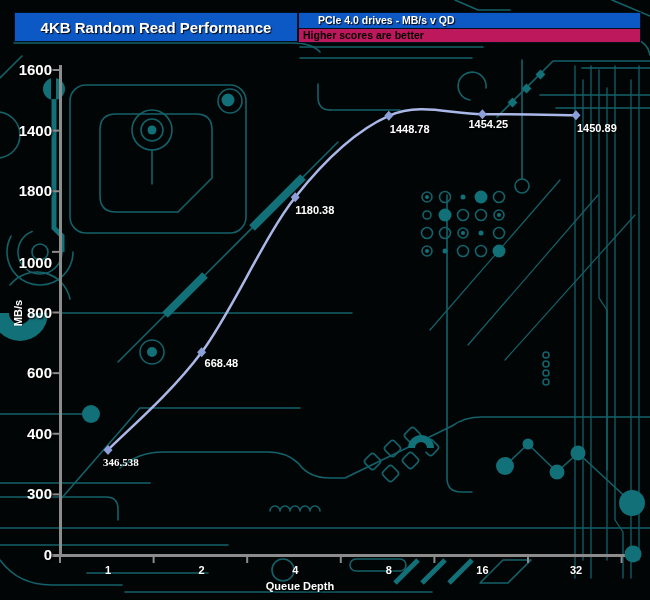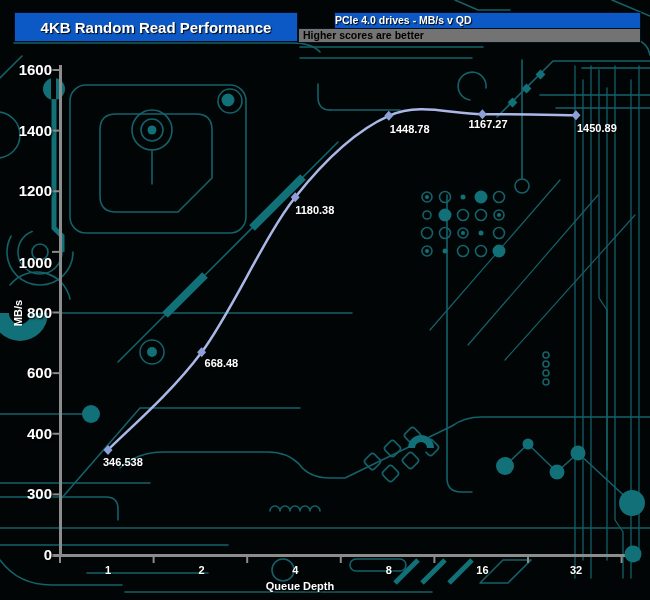--- a/index.html
+++ b/index.html
@@ -13,26 +13,25 @@
   .hdr-title{
     position:absolute;left:14px;top:12px;width:282px;height:28px;
     background:#0c59c5;border:1px solid #02101f;
     display:flex;align-items:center;justify-content:center;
     color:#fff;font-weight:bold;font-size:15px;
     text-shadow:1px 1px 1px #000;
   }
   .hdr-right{position:absolute;left:298px;top:12px;width:343px;}
   .hdr-right .row1{
     height:15px;background:#0c59c5;border:1px solid #02101f;border-bottom:none;
-    color:#fff;font-weight:bold;font-size:10.5px;line-height:15px;padding-left:0;
+    color:#fff;font-weight:bold;font-size:10.5px;line-height:15px;padding-left:19px;
     text-shadow:1px 1px 1px #000;
-    margin-left:36px;
   }
   .hdr-right .row2{
-    height:13px;background:#737373;border:1px solid #02101f;
+    height:13px;background:#be185d;border:1px solid #02101f;
     color:#000;font-weight:bold;font-size:10.5px;line-height:13px;padding-left:4px;
   }
   
   .ytick{
     position:absolute;width:38px;text-align:right;
     color:#fff;font-weight:bold;font-size:15px;line-height:14px;
     text-shadow:1px 1px 2px #000;
   }
   .xtick{
     position:absolute;width:40px;text-align:center;
@@ -241,34 +240,34 @@
   <div class="y-axis-title">MB/s</div>
   <div class="x-axis-title">Queue Depth</div>
 
   <div id="y-tick-labels">
       <span class="ytick" style="left: 14px; top: 548px;">0</span>
       <span class="ytick" style="left: 14px; top: 487.375px;">300</span>
       <span class="ytick" style="left: 14px; top: 426.75px;">400</span>
       <span class="ytick" style="left: 14px; top: 366.125px;">600</span>
       <span class="ytick" style="left: 14px; top: 305.5px;">800</span>
       <span class="ytick" style="left: 14px; top: 244.875px; margin-top: 11px;">1000</span>
-      <span class="ytick" style="left: 14px; top: 184.25px;">1200</span>
+      <span class="ytick" style="left: 14px; top: 184.25px;">1800</span>
       <span class="ytick" style="left: 14px; top: 123.625px;">1400</span>
       <span class="ytick" style="left: 14px; top: 63px;">1600</span>
     </div>
   <div id="x-tick-labels">
       <span class="xtick" style="left: 88px; top: 563px;">1</span>
       <span class="xtick" style="left: 181.6px; top: 563px;">2</span>
       <span class="xtick" style="left: 275.2px; top: 563px;">4</span>
       <span class="xtick" style="left: 368.8px; top: 563px;">8</span>
       <span class="xtick" style="left: 462.4px; top: 563px;">16</span>
       <span class="xtick" style="left: 556px; top: 563px;">32</span>
     </div>
   <div id="data-labels">
-      <span class="dlabel" style="left: 103px; top: 455.956px;">346.538</span>
+      <span class="dlabel" style="left: 103px; top: 455.956px; font-family: Liberation Serif, serif;">346.538</span>
       <span class="dlabel" style="left: 204.6px; top: 357.367px;">668.48</span>
       <span class="dlabel" style="left: 295.2px; top: 204.197px;">1180.38</span>
       <span class="dlabel" style="left: 389.8px; top: 122.839px;">1448.78</span>
-      <span class="dlabel" style="left: 468.4px; top: 118.18px;">1167.27</span>
+      <span class="dlabel" style="left: 468.4px; top: 118.18px;">1454.25</span>
       <span class="dlabel" style="left: 577px; top: 122.199px;">1450.89</span>
     </div>
 
 </div>
 
 </body></html>

